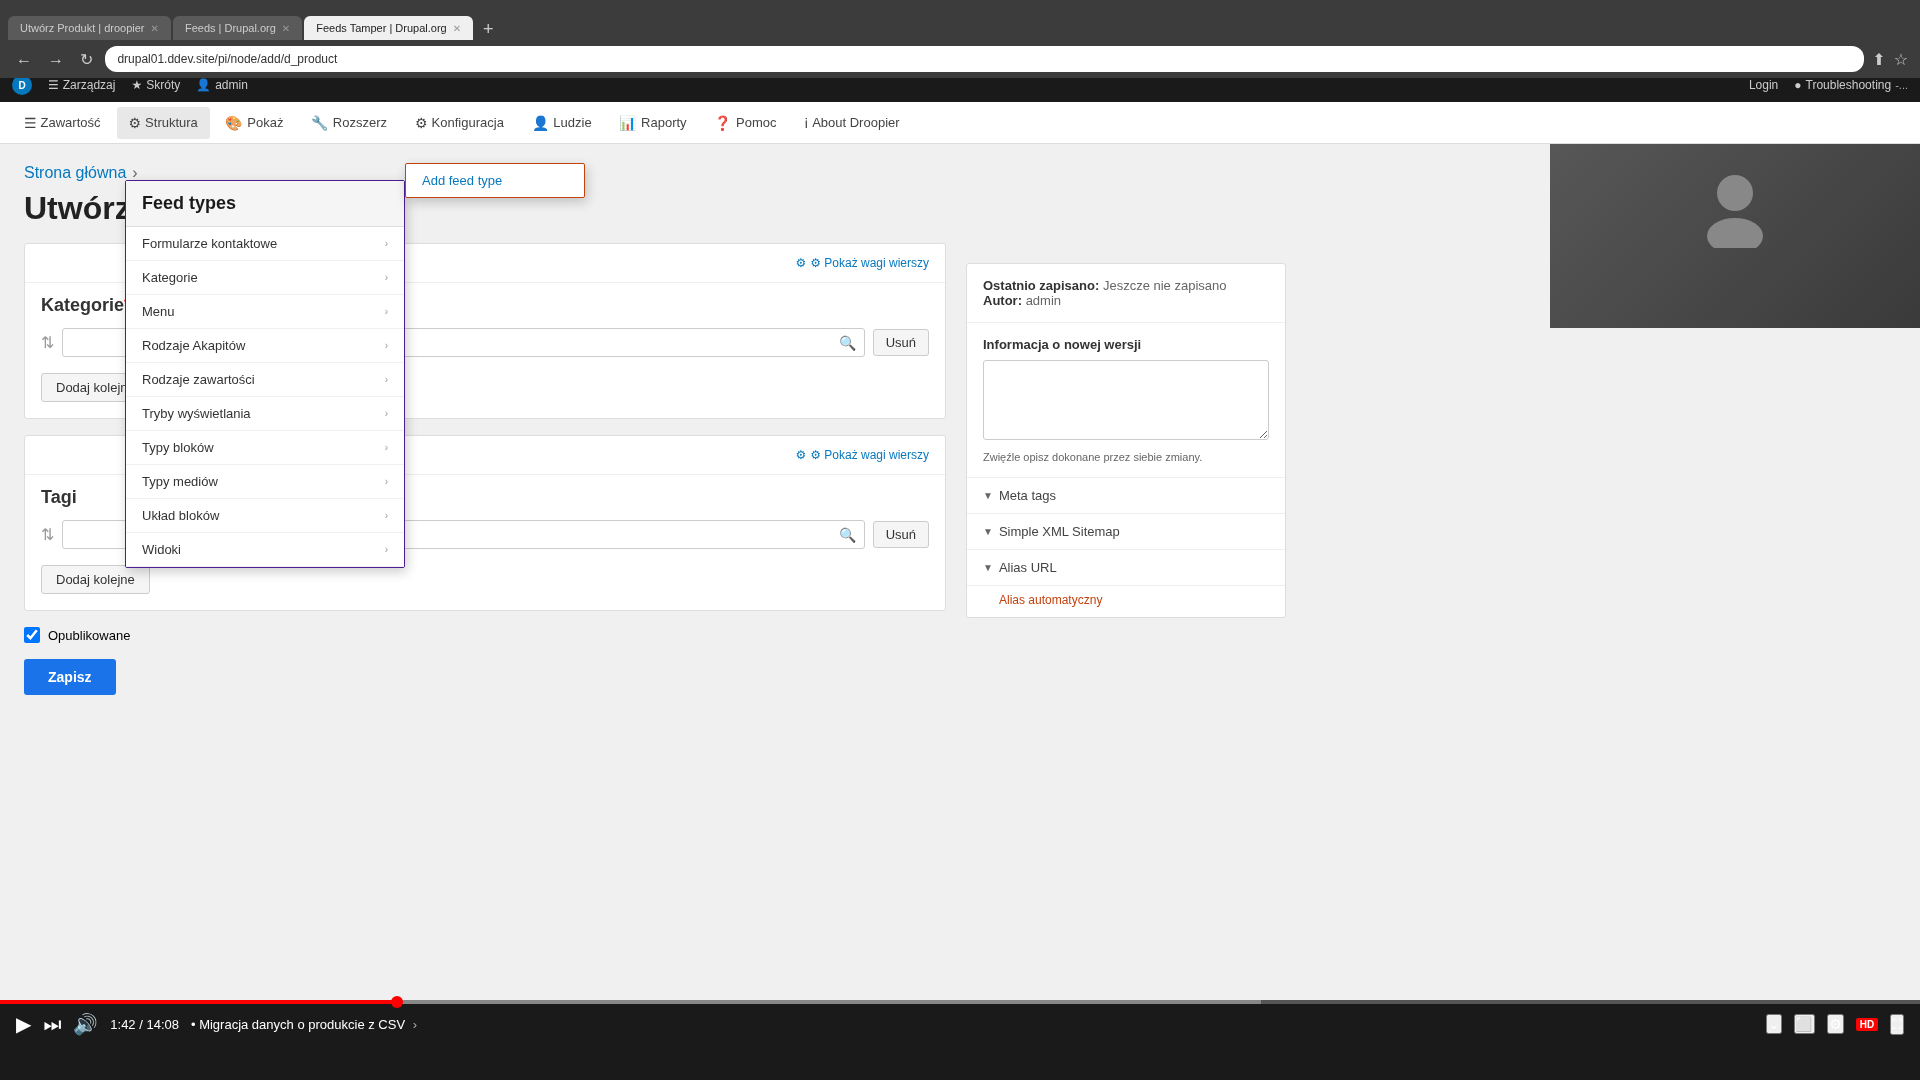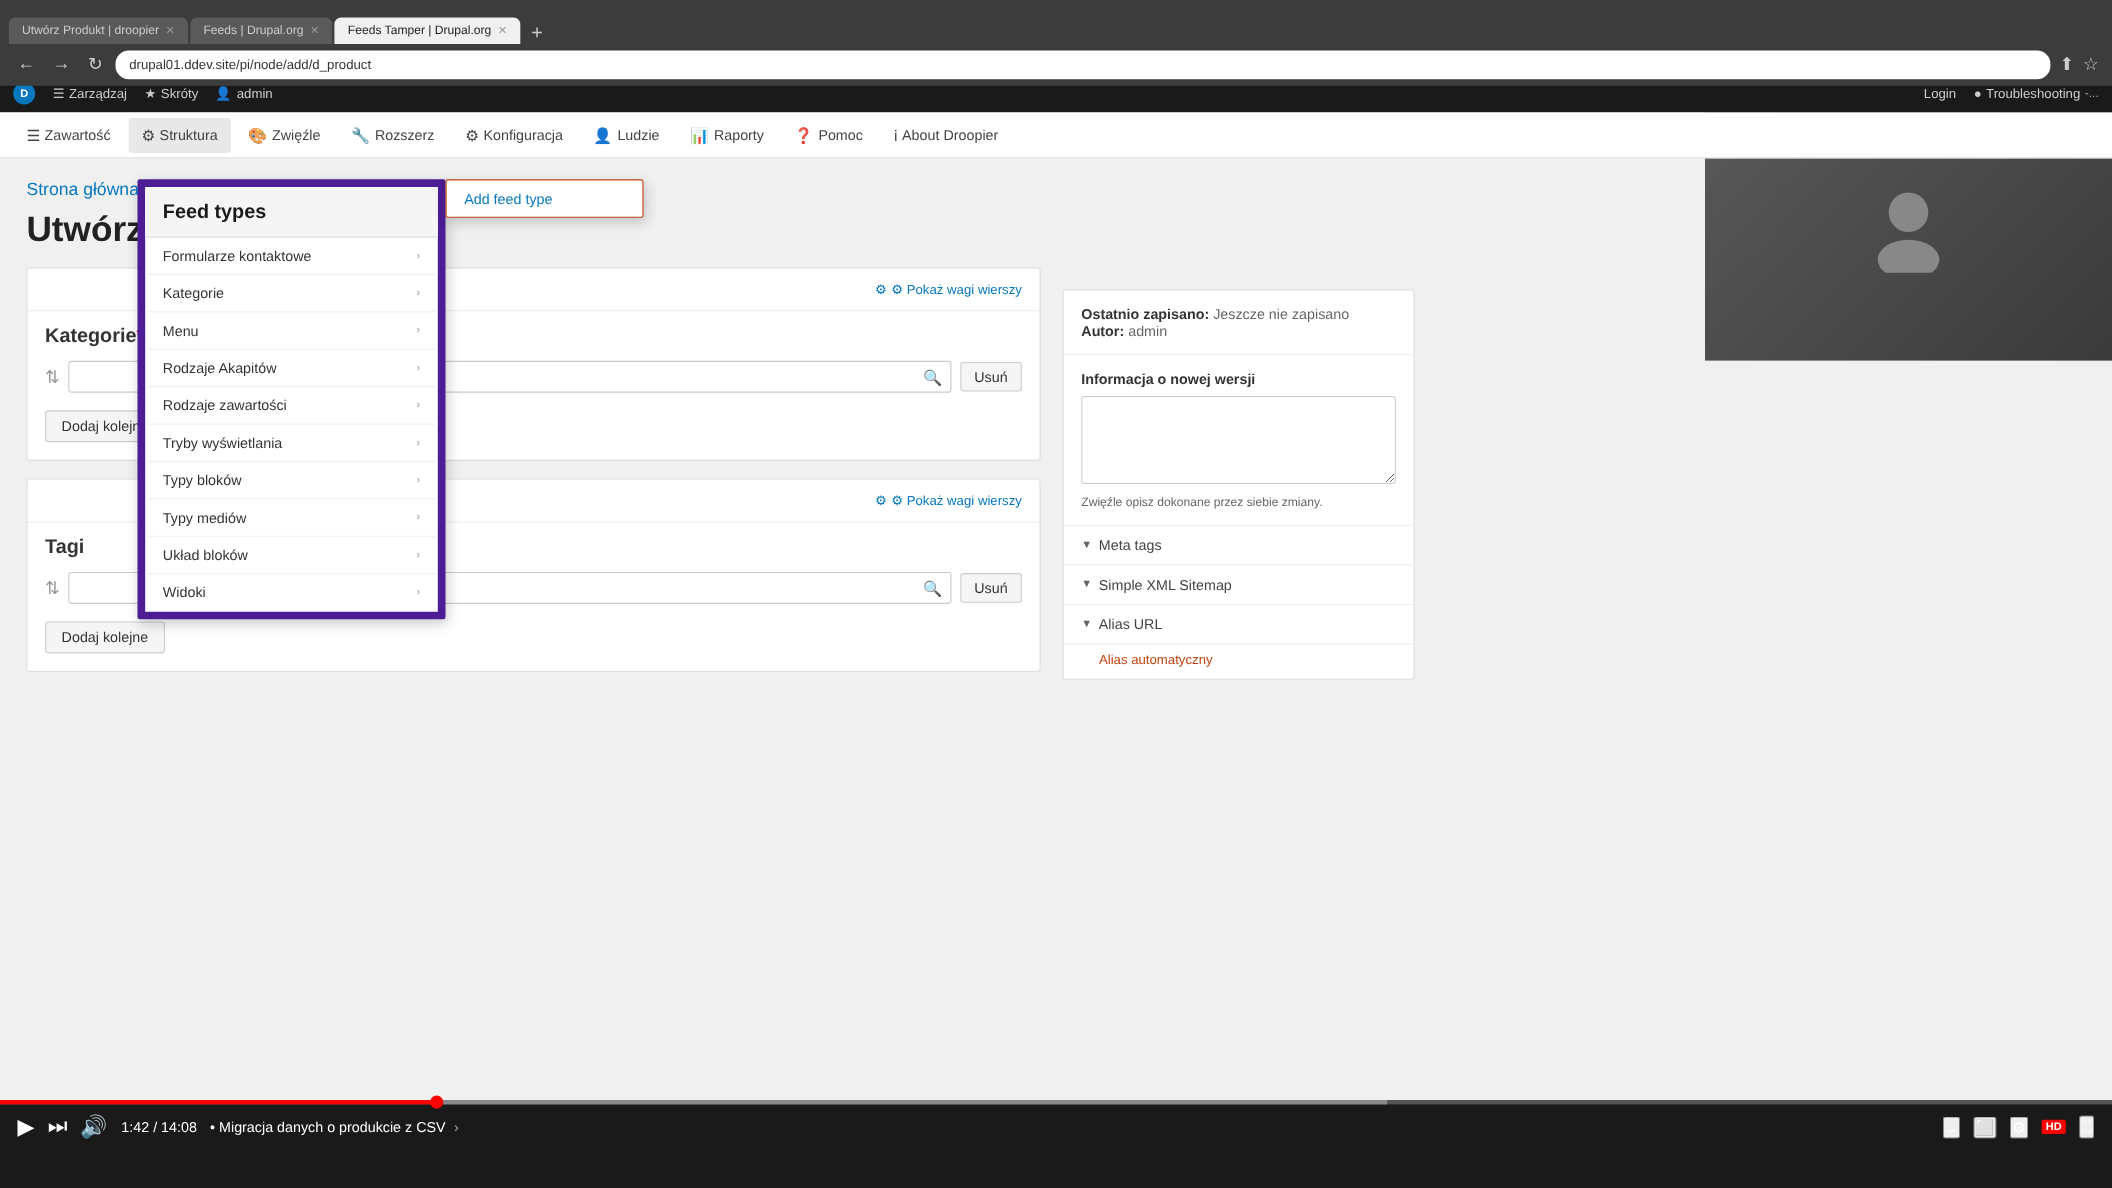--- a/index.html
+++ b/index.html
@@ -60,21 +60,21 @@
     .sidebar-collapsible-arrow { color: #666; font-size: 10px; }
 
     
     .bottom-section { margin-top: 16px; }
     .checkbox-row { display: flex; align-items: center; gap: 8px; margin-bottom: 16px; }
     .checkbox-row input { width: 16px; height: 16px; }
     .save-btn { background: #1a73e8; color: #fff; border: none; padding: 10px 24px; border-radius: 3px; font-size: 14px; font-weight: bold; cursor: pointer; }
 
     
     .dropdown-overlay { position: absolute; top: 0; left: 0; width: 100%; height: 100%; z-index: 200; pointer-events: none; }
-    .dropdown-menu { position: absolute; top: 163px; left: 125px; background: #fff; border: 7px solid #4c1d95; box-shadow: 2px 4px 12px rgba(0,0,0,0.2); border-radius: 2px; width: 280px; pointer-events: all; z-index: 300; }
+    .dropdown-menu { position: absolute; top: 180px; left: 125px; background: #fff; border: 1px solid #4c1d95; box-shadow: 2px 4px 12px rgba(0,0,0,0.2); border-radius: 2px; width: 280px; pointer-events: all; z-index: 300; }
     .dropdown-feed-types-header { padding: 12px 16px; font-size: 18px; font-weight: bold; color: #1a1a1a; background: #f5f5f5; border-bottom: 1px solid #ddd; }
     .dropdown-menu-item { padding: 9px 16px; display: flex; align-items: center; justify-content: space-between; cursor: pointer; color: #333; font-size: 13px; border-bottom: 1px solid #f0f0f0; }
     .dropdown-arrow { color: #999; font-size: 10px; }
 
     
     .submenu { position: absolute; top: 163px; left: 405px; background: #fff; border: 1px solid #c2410c; box-shadow: 2px 4px 12px rgba(0,0,0,0.2); border-radius: 2px; width: 180px; pointer-events: all; z-index: 300; }
     .submenu-item { padding: 9px 16px; cursor: pointer; color: #333; font-size: 13px; }
     .submenu-item.highlighted { color: #0678be; }
 
     
@@ -162,21 +162,21 @@
   <div class="toolbar-item">
     <span class="toolbar-icon">☰</span>
     <span>Zawartość</span>
   </div>
   <div class="toolbar-item struktura-active">
     <span class="toolbar-icon">⚙</span>
     <span>Struktura</span>
   </div>
   <div class="toolbar-item">
     <span class="toolbar-icon">🎨</span>
-    <span>Zwięźle</span>
+    <span>Pokaż</span>
   </div>
   <div class="toolbar-item">
     <span class="toolbar-icon">🔧</span>
     <span>Rozszerz</span>
   </div>
   <div class="toolbar-item">
     <span class="toolbar-icon">⚙</span>
     <span>Konfiguracja</span>
   </div>
   <div class="toolbar-item">
@@ -256,20 +256,29 @@
             </div>
             <button class="usuń-btn">
               <span>Usuń</span>
             </button>
           </div>
           <button class="dodaj-kolejne-btn">
             <span>Dodaj kolejne</span>
           </button>
         </div>
 
+        <div class="bottom-section">
+          <div class="checkbox-row">
+            <input type="checkbox" checked="" style="">
+            <label>Opublikowane</label>
+          </div>
+          <button class="save-btn">
+            <span>Zapisz</span>
+          </button>
+        </div>
       </div>
 
       <div class="form-sidebar">
         <div class="sidebar-panel">
           <div class="sidebar-section">
             <span class="sidebar-label">Ostatnio zapisano:</span>
             <span class="sidebar-value">Jeszcze nie zapisano</span>
             <br>
             <span class="sidebar-label">Autor:</span>
             <span class="sidebar-value">admin</span>

